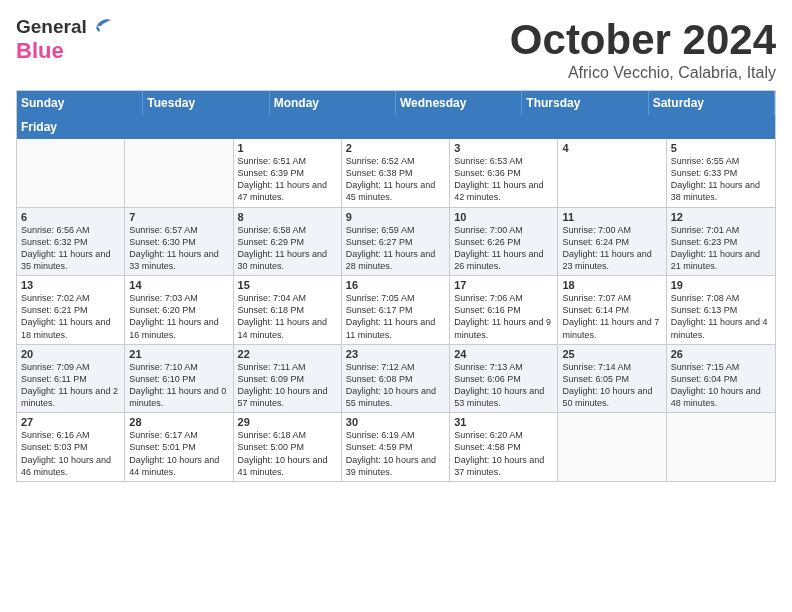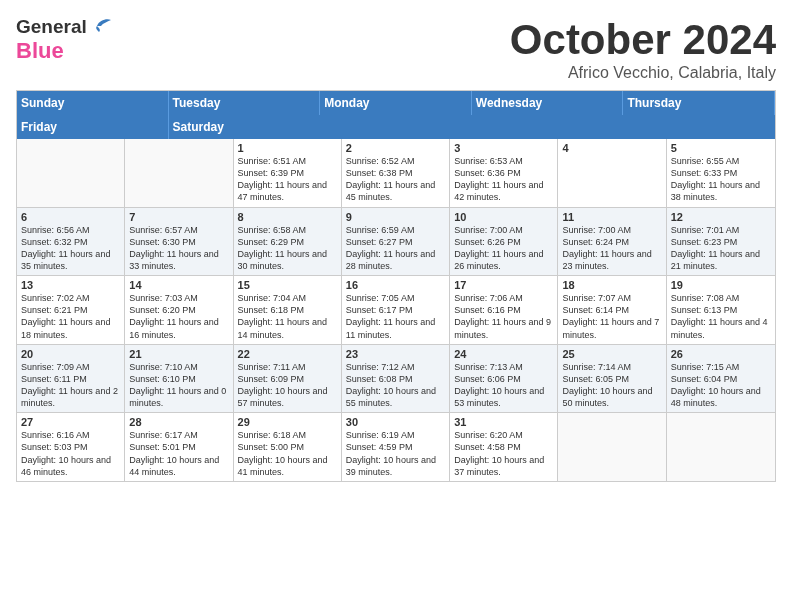--- a/index.html
+++ b/index.html
@@ -45,21 +45,21 @@
       color: #555;
     }
     .calendar {
       flex: 1;
       display: flex;
       flex-direction: column;
       border: 1px solid #ccc;
     }
     .cal-header-row {
       display: grid;
-      grid-template-columns: repeat(5, 1fr);
+      grid-template-columns: repeat(6, 1fr);
       background: #3a7bbf;
     }
     .cal-header-cell {
       color: #fff;
       font-size: 12px;
       font-weight: bold;
       padding: 5px 4px;
       text-align: left;
       border-right: 1px solid #5a9bdf;
     }
@@ -143,22 +143,22 @@
     </div>
   </div>
 
   <div class="calendar">
     <div class="cal-header-row">
     <div class="cal-header-cell">Sunday</div>
         <div class="cal-header-cell">Tuesday</div>
         <div class="cal-header-cell">Monday</div>
         <div class="cal-header-cell">Wednesday</div>
         <div class="cal-header-cell">Thursday</div>
+        <div class="cal-header-cell">Saturday</div>
         <div class="cal-header-cell">Friday</div>
-        <div class="cal-header-cell">Saturday</div>
       </div>
     <div class="cal-body">
     <div class="cal-row">
           <div class="cal-cell empty"></div>
           <div class="cal-cell empty"></div>
           <div class="cal-cell">
             <span class="day-num">1</span>
             <div class="cell-text">Sunrise: 6:51 AM<br>Sunset: 6:39 PM<br>Daylight: 11 hours and 47 minutes.</div>
           </div>
           <div class="cal-cell">

